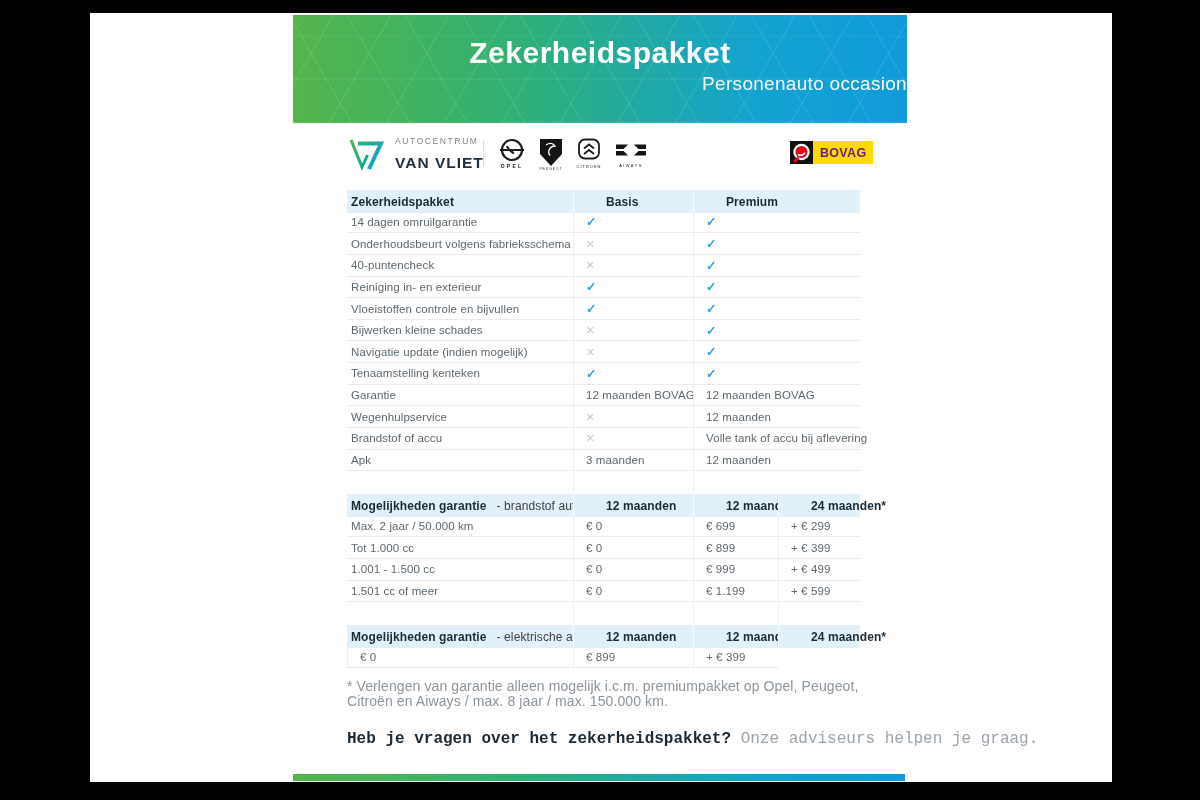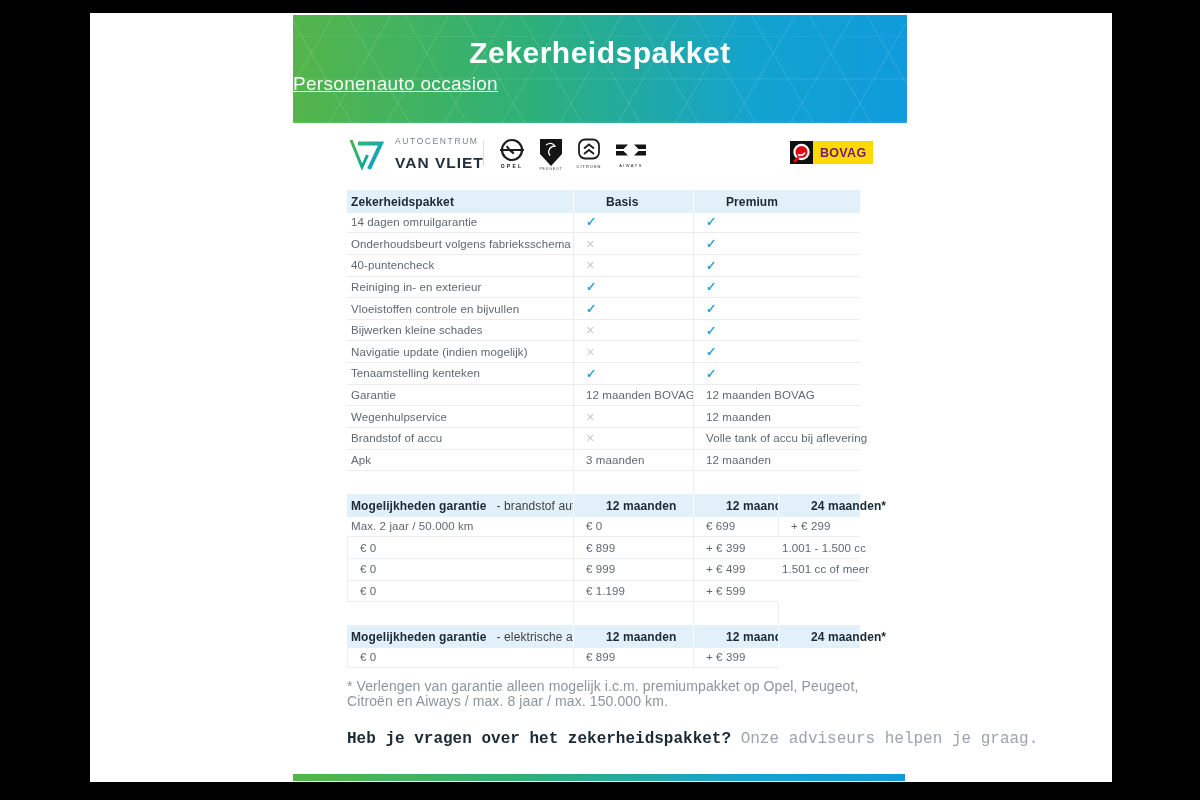--- a/index.html
+++ b/index.html
@@ -9,21 +9,21 @@
   .frame{background:#000;}
 
   
   .banner{left:293px;top:15px;width:614px;height:108px;
     background:
       repeating-linear-gradient(60deg, rgba(255,255,255,0.08) 0 1.5px, transparent 1.5px 50px),
       repeating-linear-gradient(-60deg, rgba(255,255,255,0.08) 0 1.5px, transparent 1.5px 50px),
       repeating-linear-gradient(0deg, rgba(255,255,255,0.05) 0 1.5px, transparent 1.5px 43px),
       linear-gradient(90deg,#54b54a 0%,#2eb077 38%,#13a3cf 75%,#0f9bdb 100%);}
   .banner-title{margin-top:21px;text-align:center;color:#fff;font-size:30px;font-weight:800;letter-spacing:0.5px;}
-  .banner-sub{margin-top:3px;text-align:left;color:rgba(255,255,255,0.95);font-size:19px;font-weight:400;letter-spacing:0.3px;text-decoration:underline;}
+  .banner-sub{margin-top:3px;text-align:right;color:rgba(255,255,255,0.95);font-size:19px;font-weight:400;letter-spacing:0.3px;}
 
   
   .vvlogo{left:347px;top:136px;display:flex;align-items:center;gap:8px;}
   .vv-text{display:flex;flex-direction:column;line-height:1.1;}
   .vv-line1{font-size:8.5px;letter-spacing:1.6px;color:#7a838b;font-weight:500;}
   .vv-line2{font-size:15.5px;letter-spacing:1px;color:#22303d;font-weight:800;margin-top:8px;}
   .logo-divider{left:483px;top:141px;width:1px;height:25px;background:#d9dde0;}
   .brands{left:497px;top:138px;display:flex;align-items:center;gap:11px;height:32px;}
   .bovag{left:790px;top:141px;display:flex;align-items:stretch;height:23px;}
   .bovag-yellow{background:#ffd900;color:#701a75;font-weight:800;font-size:12.5px;letter-spacing:0.3px;
@@ -190,20 +190,21 @@
     </div>
     <div class="cell hrow vline">12 maanden</div>
     <div class="cell hrow vline">12 maanden</div>
     <div class="cell hrow vline">24 maanden*</div>
 
     <div class="cell lbl">Max. 2 jaar / 50.000 km</div>
     <div class="cell vline">€ 0</div>
     <div class="cell vline">€ 699</div>
     <div class="cell vline">+ € 299</div>
 
+    <div class="cell lbl">Tot 1.000 cc</div>
     <div class="cell vline">€ 0</div>
     <div class="cell vline">€ 899</div>
     <div class="cell vline">+ € 399</div>
 
     <div class="cell lbl">1.001 - 1.500 cc</div>
     <div class="cell vline">€ 0</div>
     <div class="cell vline">€ 999</div>
     <div class="cell vline">+ € 499</div>
 
     <div class="cell lbl">1.501 cc of meer</div>

